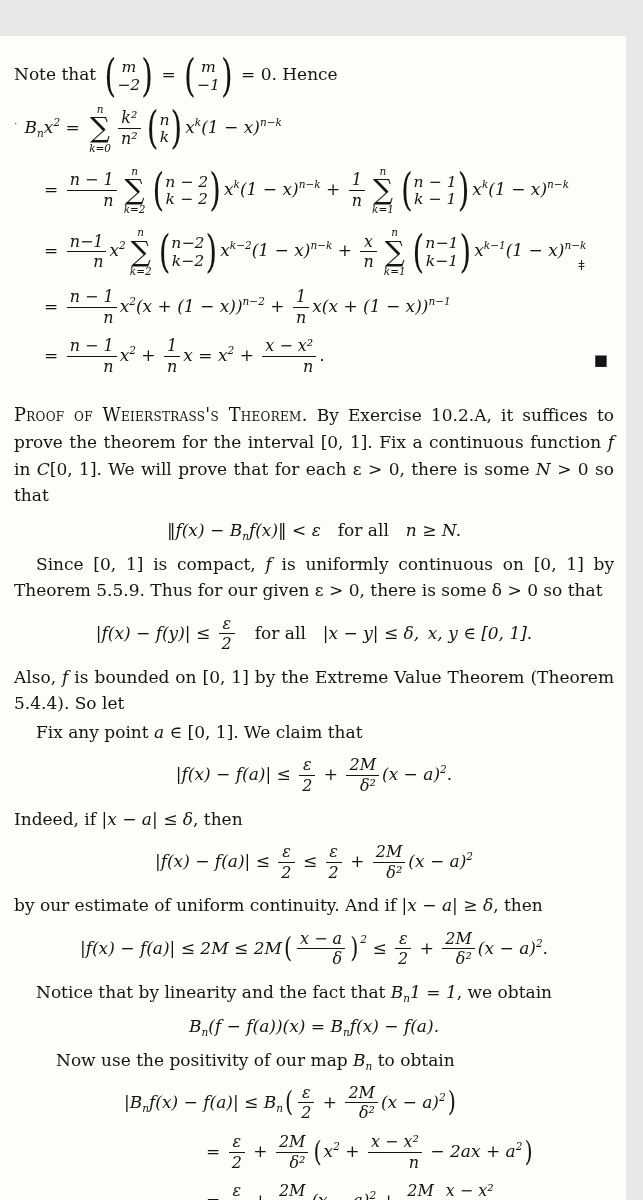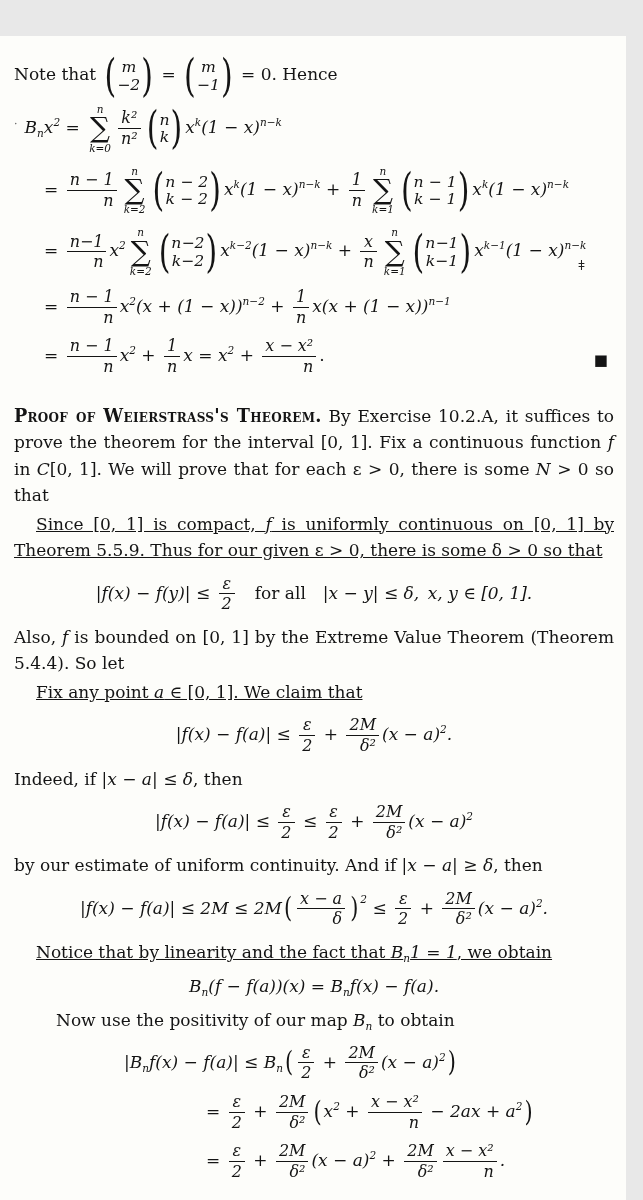--- a/index.html
+++ b/index.html
@@ -5,25 +5,25 @@
   html,body{margin:0;padding:0;background:#e8e8e8;}
   .page{
     width:626px;height:1200px;box-sizing:border-box;
     background:#fdfdfa;color:#141414;
     font-family:"DejaVu Serif","DejaVu Sans",serif;
     font-size:17px;
     padding:20px 12px 6px 14px;
     overflow:hidden;position:relative;margin-top:36px;
   }
   .para{line-height:1.56;text-align:justify;margin:2px 0;}
-  .para.ind1{text-indent:22px;text-decoration:underline;}
+  .para.ind1{text-indent:22px;}
   .para.ind2{text-indent:42px;}
   .rm{font-style:normal;}
   .it{font-style:italic;}
-  .head{font-weight:bold;font-variant:small-caps;letter-spacing:.3px;font-size:1.04em;}
+  .head{font-weight:normal;font-variant:small-caps;letter-spacing:.3px;font-size:1.04em;}
   sub.sb{font-size:.62em;font-style:italic;line-height:0;}
   sup.sp{font-size:.62em;font-style:italic;line-height:0;}
   sup.bigsup{vertical-align:1.05em;}
   .frac{display:inline-block;vertical-align:middle;text-align:center;font-style:italic;margin:0 3px;font-size:.94em;line-height:1.1;}
   .frac .num{display:block;padding:0 3px 1px;}
   .frac .den{display:block;border-top:1.4px solid #141414;padding:1px 3px 0;text-align:right;}
   .bigop{display:inline-flex;flex-direction:column;align-items:center;vertical-align:middle;margin:0 4px;line-height:1;}
   .bigop .lim{font-size:10.5px;font-style:italic;line-height:1.15;white-space:nowrap;}
   .bigop .sg{font-size:28px;font-style:normal;line-height:.95;}
   .supop .opname{font-size:1em;font-style:normal;line-height:1;}
@@ -115,20 +115,21 @@
             <span class="stack">
               <span class="btop">n−1</span>
               <span class="bbot">k−1</span>
             </span>
             <span class="bp">)</span>
           </span><span class="it">x</span><sup class="sp">k−1</sup><span class="it">(1 − x)</span><sup class="sp">n−k</sup><span class="mark">ǂ</span></div>
         <div class="eqline" style="margin-left: 30px;"><span class="rm">= </span><span class="frac"><span class="num">n − 1</span><span class="den">n</span></span><span class="it">x</span><sup class="sp">2</sup><span class="it">(x + (1 − x))</span><sup class="sp">n−2</sup><span class="rm"> + </span><span class="frac"><span class="num">1</span><span class="den">n</span></span><span class="it">x(x + (1 − x))</span><sup class="sp">n−1</sup></div>
         <div class="eqline" style="margin-left: 30px;"><span class="qed">■</span><span class="rm">= </span><span class="frac"><span class="num">n − 1</span><span class="den">n</span></span><span class="it">x</span><sup class="sp">2</sup><span class="rm"> + </span><span class="frac"><span class="num">1</span><span class="den">n</span></span><span class="it">x = x</span><sup class="sp">2</sup><span class="rm"> + </span><span class="frac"><span class="num">x − x²</span><span class="den">n</span></span><span class="rm">.</span></div>
       </div>
       <div class="para"><span class="head">Proof of Weierstrass's Theorem.</span><span class="rm"> By Exercise 10.2.A, it suffices to prove the theorem for the interval [0, 1]. Fix a continuous function </span><span class="it">f</span><span class="rm"> in </span><span class="it">C</span><span class="rm">[0, 1]. We will prove that for each ε &gt; 0, there is some </span><span class="it">N</span><span class="rm"> &gt; 0 so that</span></div>
+      <div class="display"><span class="it">‖f(x) − B</span><sub class="sb">n</sub><span class="it">f(x)‖ &lt; ε</span><span class="rm"> for all </span><span class="it">n ≥ N.</span></div>
       <div class="para ind1"><span class="rm">Since [0, 1] is compact, </span><span class="it">f</span><span class="rm"> is uniformly continuous on [0, 1] by Theorem 5.5.9. Thus for our given ε &gt; 0, there is some δ &gt; 0 so that</span></div>
       <div class="display"><span class="it">|f(x) − f(y)| ≤ </span><span class="frac"><span class="num">ε</span><span class="den">2</span></span><span class="rm"> for all </span><span class="it">|x − y| ≤ δ, x, y ∈ [0, 1].</span></div>
       <div class="para"><span class="rm">Also, </span><span class="it">f</span><span class="rm"> is bounded on [0, 1] by the Extreme Value Theorem (Theorem 5.4.4). So let</span></div>
       <div class="para ind1"><span class="rm">Fix any point </span><span class="it">a</span><span class="rm"> ∈ [0, 1]. We claim that</span></div>
       <div class="display"><span class="it">|f(x) − f(a)| ≤ </span><span class="frac"><span class="num">ε</span><span class="den">2</span></span><span class="rm"> + </span><span class="frac"><span class="num">2M</span><span class="den">δ²</span></span><span class="it">(x − a)</span><sup class="sp">2</sup><span class="it">.</span></div>
       <div class="para"><span class="rm">Indeed, if </span><span class="it">|x − a| ≤ δ</span><span class="rm">, then</span></div>
       <div class="display"><span class="it">|f(x) − f(a)| ≤ </span><span class="frac"><span class="num">ε</span><span class="den">2</span></span><span class="rm"> ≤ </span><span class="frac"><span class="num">ε</span><span class="den">2</span></span><span class="rm"> + </span><span class="frac"><span class="num">2M</span><span class="den">δ²</span></span><span class="it">(x − a)</span><sup class="sp">2</sup></div>
       <div class="para"><span class="rm">by our estimate of uniform continuity. And if </span><span class="it">|x − a| ≥ δ</span><span class="rm">, then</span></div>
       <div class="display"><span class="it">|f(x) − f(a)| ≤ 2M ≤ 2M</span><span class="bp2">(</span><span class="frac"><span class="num">x − a</span><span class="den">δ</span></span><span class="bp2">)</span><sup class="sp bigsup">2</sup><span class="rm"> ≤ </span><span class="frac"><span class="num">ε</span><span class="den">2</span></span><span class="rm"> + </span><span class="frac"><span class="num">2M</span><span class="den">δ²</span></span><span class="it">(x − a)</span><sup class="sp">2</sup><span class="it">.</span></div>
       <div class="para ind1"><span class="rm">Notice that by linearity and the fact that </span><span class="it">B</span><sub class="sb">n</sub><span class="it">1 = 1</span><span class="rm">, we obtain</span></div>

